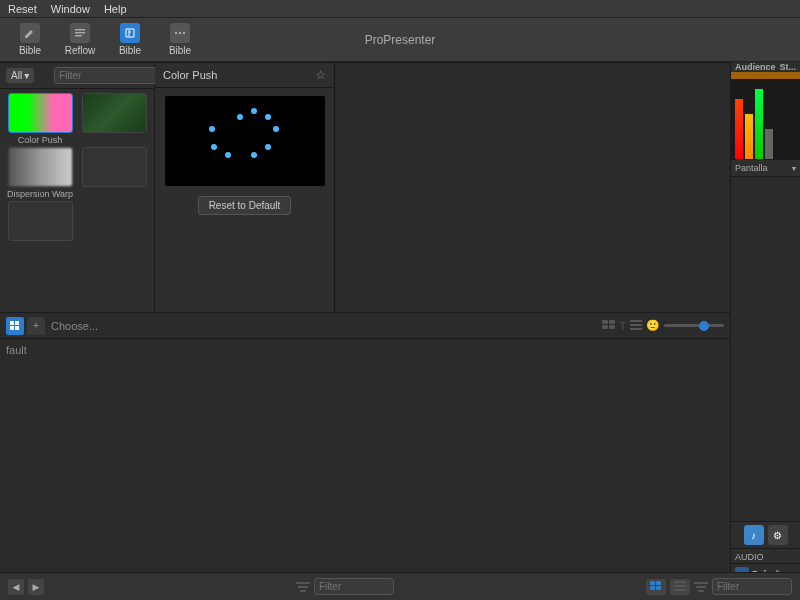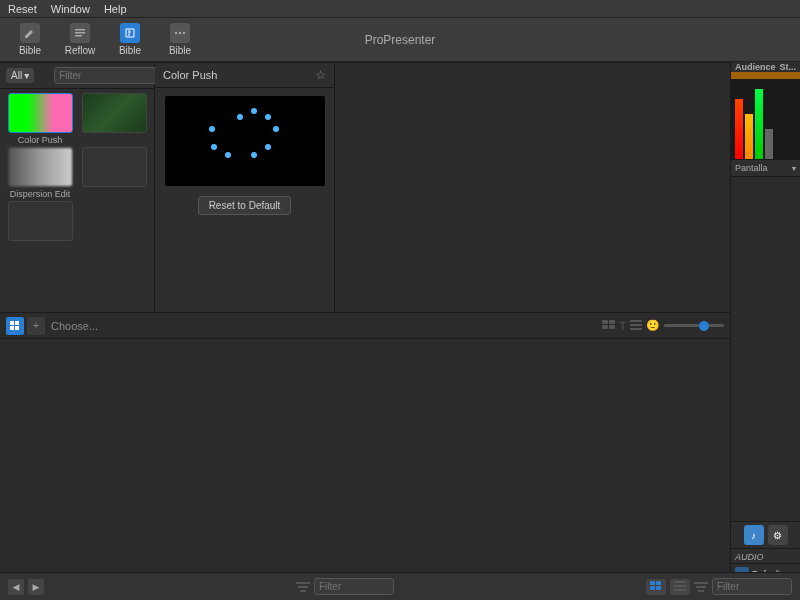--- a/index.html
+++ b/index.html
@@ -397,21 +397,20 @@
       color: white;
     }
     .transport-btn-gray {
       background: #444;
     }
     #audio-label {
       font-size: 9px;
       color: #aaa;
       padding: 3px 4px 1px 4px;
       border-bottom: 1px solid #1a1a1a;
-      font-style: italic;
     }
     #audio-item {
       display: flex;
       align-items: center;
       padding: 3px 4px;
       gap: 3px;
     }
     .audio-icon {
       width: 14px;
       height: 14px;
@@ -658,21 +657,21 @@
           </div>
 
 
           <div class="transition-item">
             <div class="transition-thumb thumb-dark"></div>
             <span class="transition-label"></span>
           </div>
 
           <div class="transition-item">
             <div class="transition-thumb thumb-dispersion"></div>
-            <span class="transition-label">Dispersion Edit</span>
+            <span class="transition-label">Dispersion Warp</span>
           </div>
 
           <div class="transition-item">
             <div class="transition-thumb thumb-empty"></div>
             <span class="transition-label"></span>
           </div>
 
           <div class="transition-item">
             <div class="transition-thumb thumb-empty"></div>
             <span class="transition-label"></span>
@@ -733,20 +732,23 @@
           <button class="playlist-text-btn">
             <svg width="12" height="10" viewBox="0 0 12 10">
                 <rect x="0" y="0" width="12" height="2" fill="#555"></rect>
                 <rect x="0" y="4" width="12" height="2" fill="#555"></rect>
                 <rect x="0" y="8" width="12" height="2" fill="#555"></rect>
               </svg>
           </button>
           <button class="playlist-text-btn" style="font-size:11px;">🙂</button>
           <input type="range" class="zoom-slider" min="0" max="100" value="70" style="">
         </div>
+      </div>
+      <div id="playlist-content">
+        <span class="playlist-default-label">fault</span>
       </div>
     </div>
 
     <div id="status-bar">
       <div class="status-left">
         <button class="status-nav-btn">◀</button>
         <button class="status-nav-btn">▶</button>
       </div>
       <div class="status-center">
         <svg width="14" height="10" viewBox="0 0 14 10">

